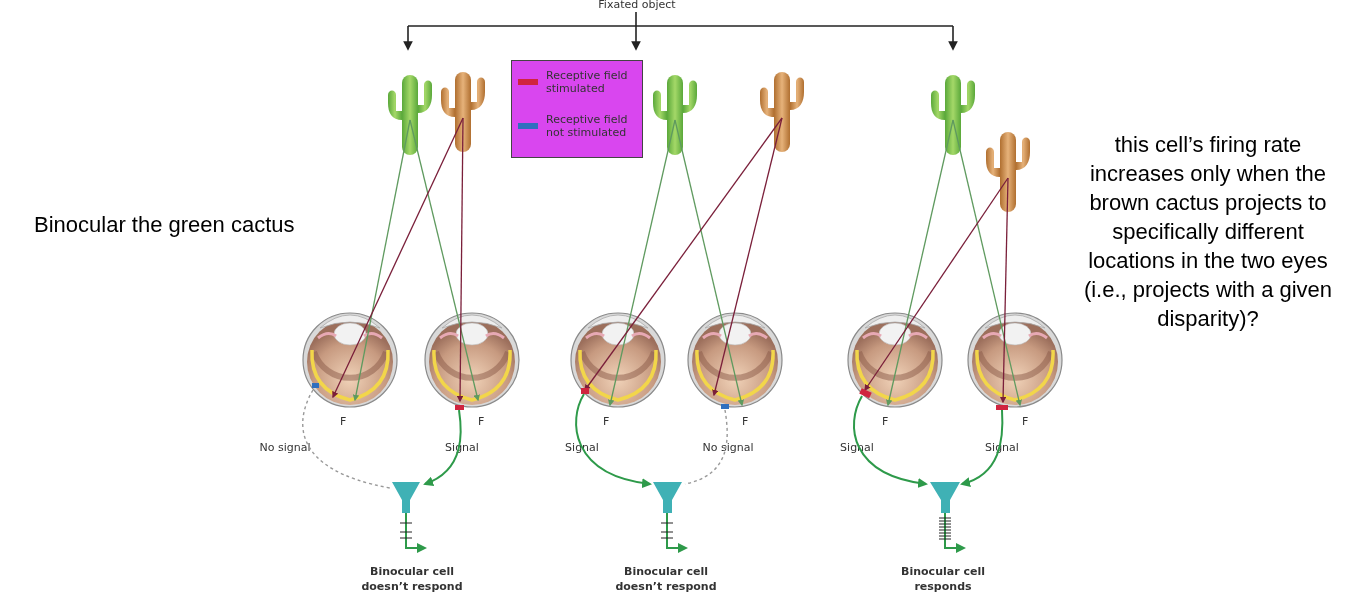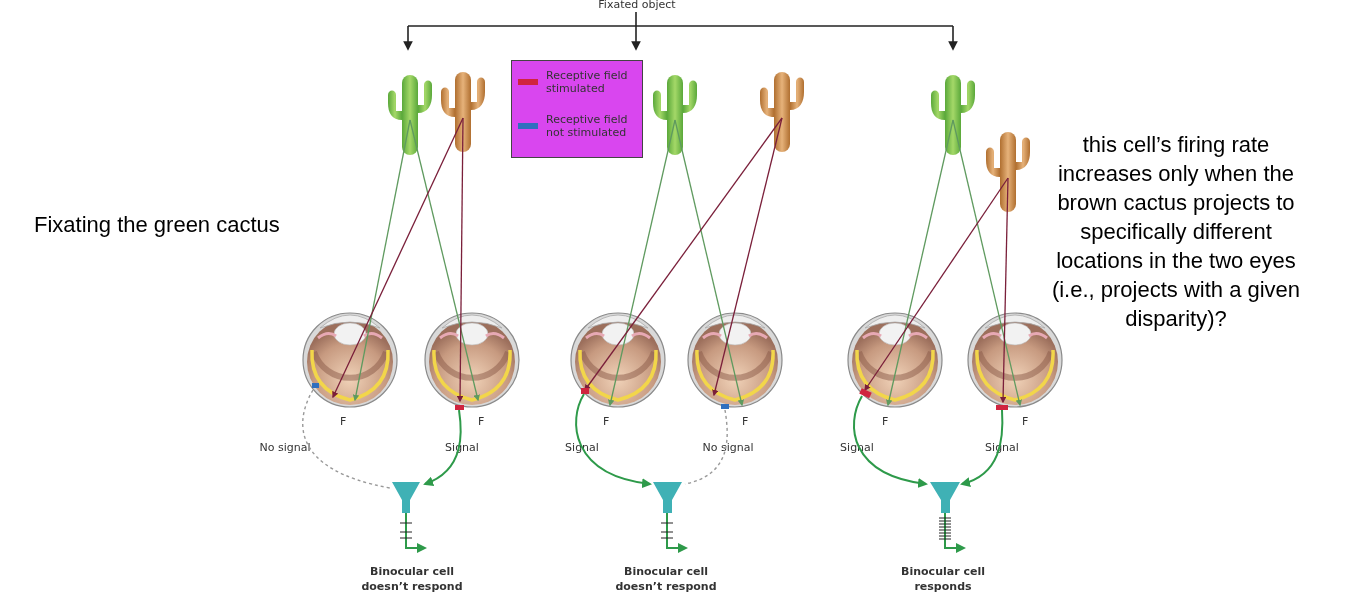--- a/index.html
+++ b/index.html
@@ -1,21 +1,21 @@
 <!DOCTYPE html>
 <html><head>
 <meta charset="utf-8">
 <style>
   html, body { margin: 0; padding: 0; background: #ffffff; }
   body { width: 1350px; height: 612px; position: relative; overflow: hidden; font-family: "DejaVu Sans", sans-serif; }
   #stage { position: absolute; left: 0; top: 0; width: 1350px; height: 612px; }
   .fig-label { font-family: "DejaVu Sans", sans-serif; fill: #333333; }
   .side-text { position: absolute; font-family: "Liberation Sans", sans-serif; color: #000; }
   #left-caption { left: 34px; top: 212px; font-size: 22px; white-space: nowrap; }
-  #right-caption { left: 1036px; top: 130px; width: 280px; text-align: center; font-size: 22px; line-height: 29px; }
+  #right-caption { left: 1068px; top: 130px; width: 280px; text-align: center; font-size: 22px; line-height: 29px; }
   .legend-box { position: absolute; left: 511px; top: 60px; width: 130px; height: 96px; border: 1px solid #444; background: #d946ef; }
   .legend-row { position: absolute; left: 6px; display: flex; align-items: center; }
   .legend-swatch { width: 20px; height: 6px; margin-right: 8px; }
   .legend-text { font-family: "DejaVu Sans", sans-serif; font-size: 11px; line-height: 13px; color: #333; white-space: pre-line; width: 90px; }
 </style>
 </head>
 <body>
 
 <svg id="stage" width="1350" height="612" viewBox="0 0 1350 612">
   <defs>
@@ -165,14 +165,14 @@
     <span class="legend-text">Receptive field
 stimulated</span>
   </div>
   <div class="legend-row" style="top:52px;">
     <span class="legend-swatch" style="background:#2f6fbf;"></span>
     <span class="legend-text">Receptive field
 not stimulated</span>
   </div>
 </div>
 
-<div id="left-caption" class="side-text">Fixating the green cactus</div>
+<div id="left-caption" class="side-text">Binocular the green cactus</div>
 <div id="right-caption" class="side-text">this cell’s firing rate increases only when the brown cactus projects to specifically different locations in the two eyes (i.e., projects with a given disparity)?</div>
 
 </body></html>

